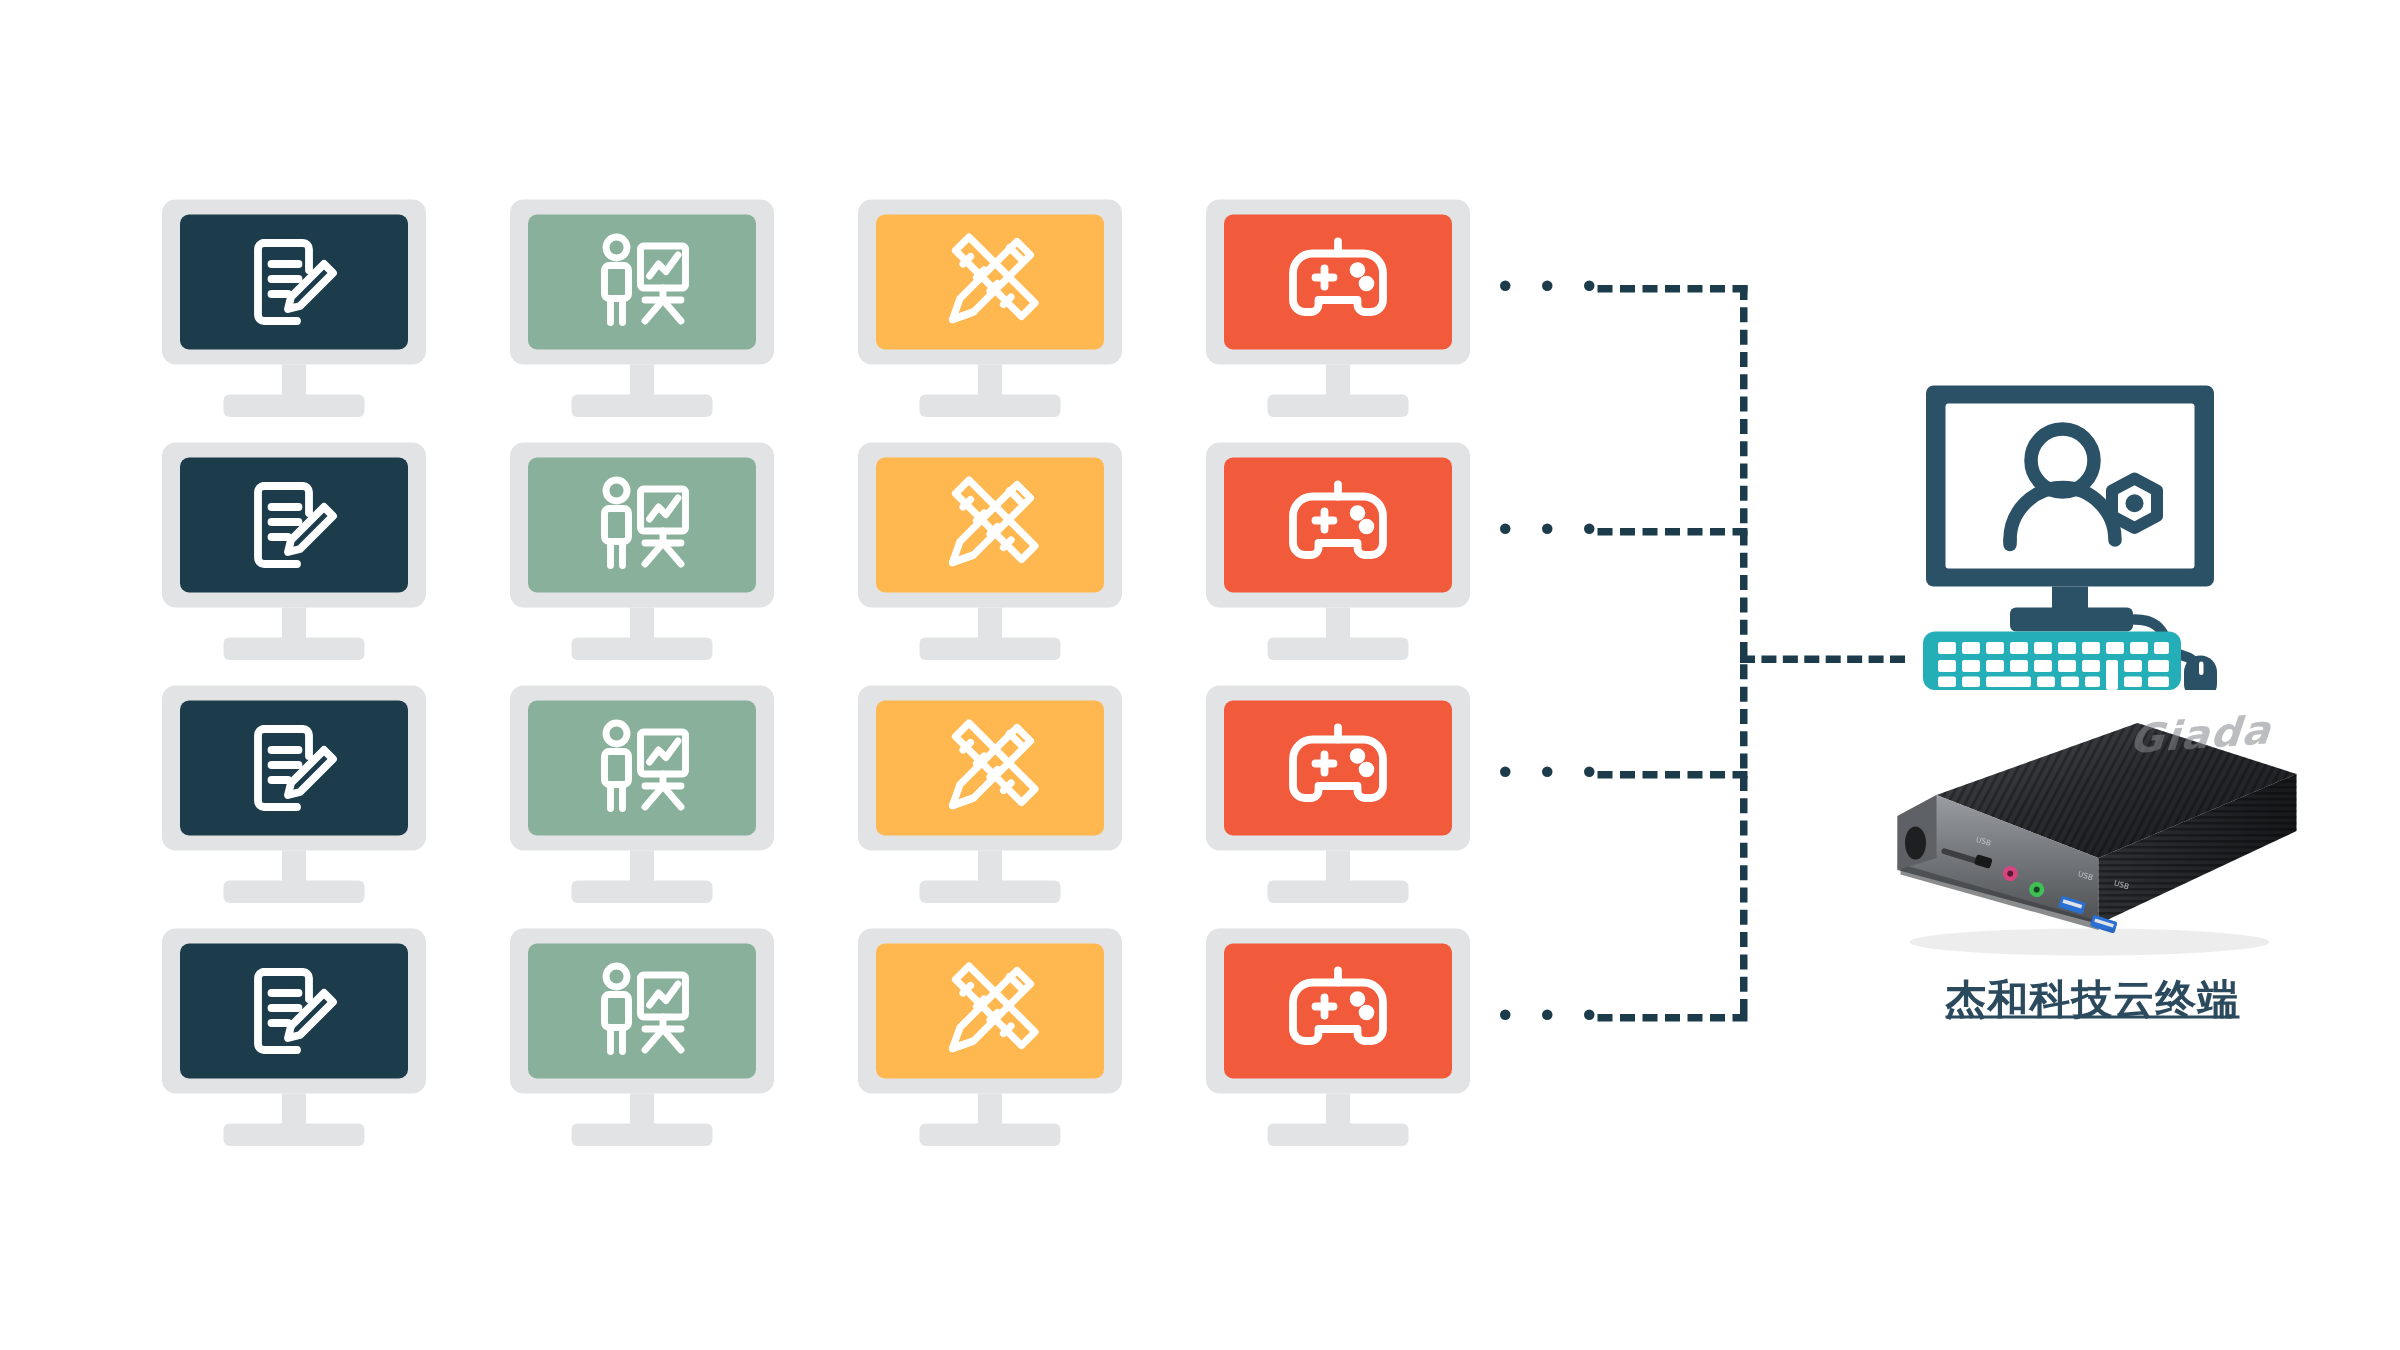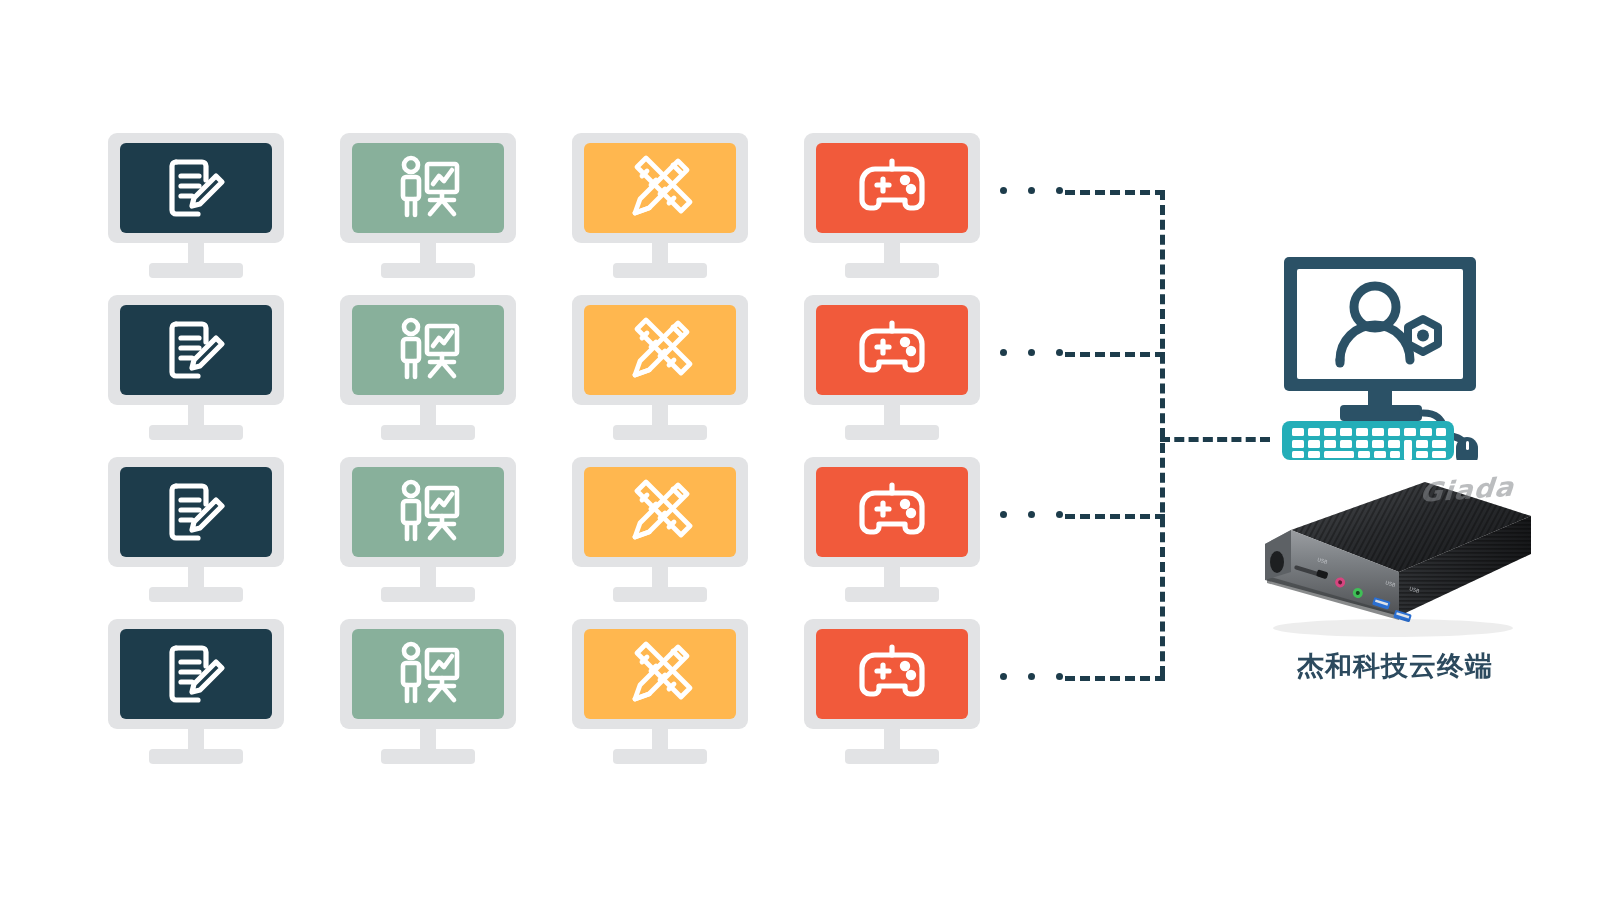--- a/index.html
+++ b/index.html
@@ -51,20 +51,21 @@
 
   
   #terminal{position:absolute;left:1280px;top:255px;width:200px;height:205px;}
   #minipc{position:absolute;left:1243px;top:468px;width:290px;height:175px;}
   #device-label{
     position:absolute;left:1240px;top:648px;width:310px;
     text-align:center;
     font-size:27px;font-weight:bold;color:#2c4a5e;
     letter-spacing:1px;
     white-space:nowrap;
+    text-decoration:underline;
   }
 </style>
 </head>
 <body>
 
 <div id="stage">
 
   <div id="client-grid">
       <div class="client" style="left: 108px; top: 133px;">
         <div class="bezel">

